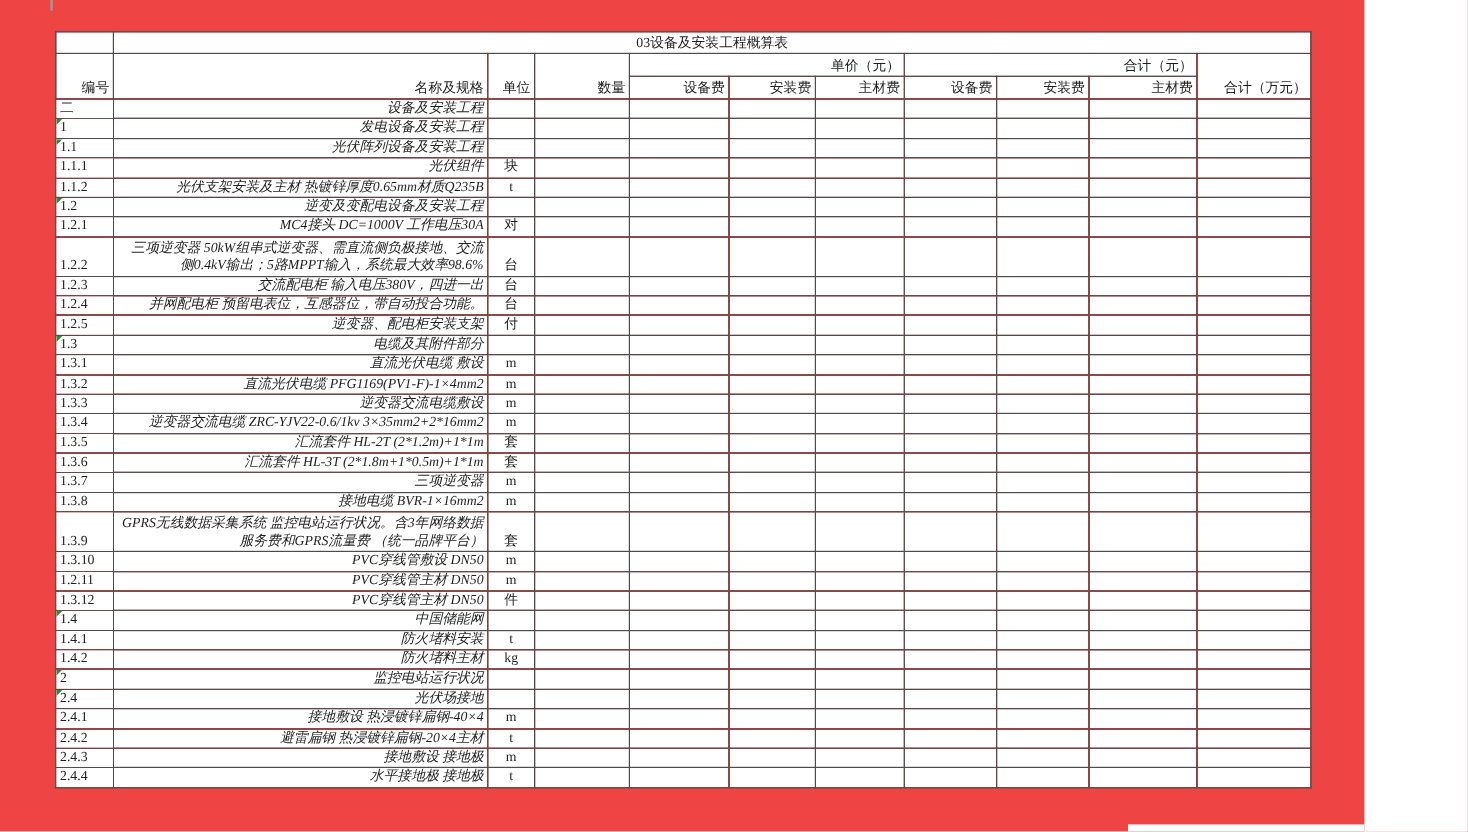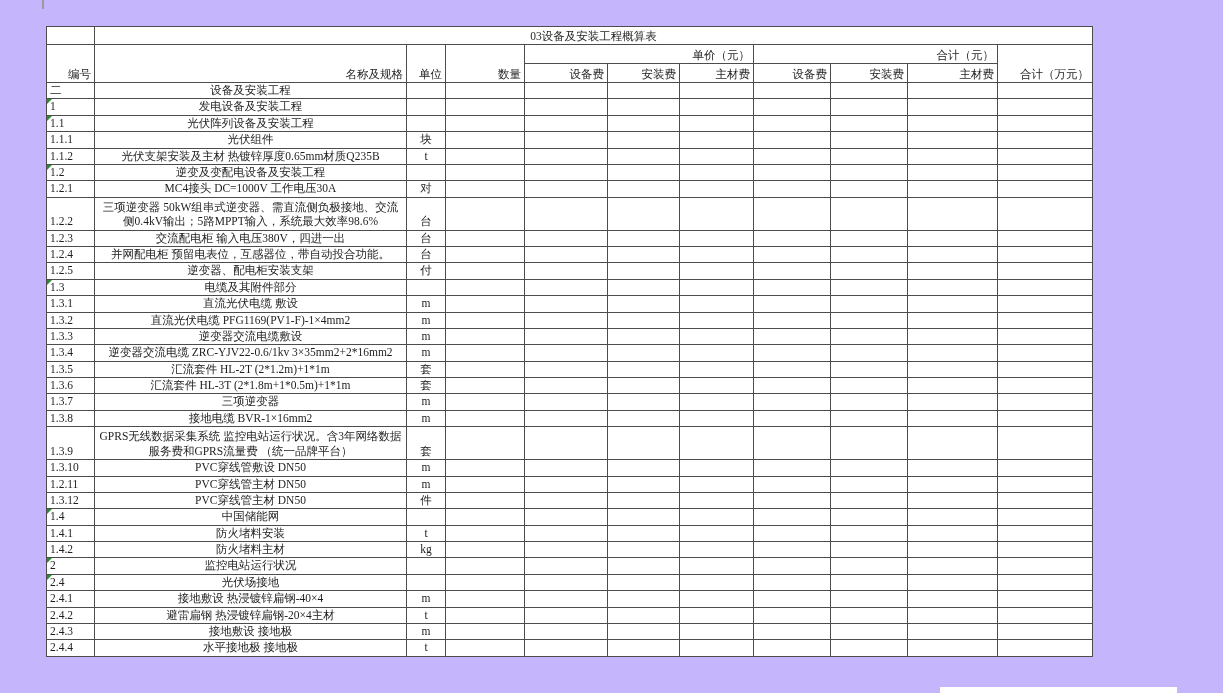--- a/index.html
+++ b/index.html
@@ -1,19 +1,19 @@
 <!DOCTYPE html>
 <html><head>
 <meta charset="utf-8">
 <style>
   html,body{margin:0;padding:0;background:#fff;}
   .page{
     position:relative;
-    width:1223px;height:693px;
-    background:#c4b5fd;
+    width:1137px;height:693px;
+    background:#ef4444;
     font-family:"Liberation Serif","DejaVu Serif",serif;
     color:#1e1e1e;
     overflow:hidden;
   }
   .corner-tick{
     position:absolute;left:42px;top:0;width:2px;height:9px;background:#9a9a9a;
   }
   table.budget{
     position:absolute;left:46px;top:26px;
     width:1046px;
@@ -32,21 +32,21 @@
   td.title-cell{
     text-align:center;font-weight:bold;font-size:13px;vertical-align:middle;
     padding:1px 0;
   }
   thead th{
     text-align:right;vertical-align:middle;height:17px;font-size:11.5px;
   }
   tbody tr{height:16px;}
   tbody tr.tall{height:33px;}
   td.c-id{position:relative;text-align:left;padding-left:2px;white-space:nowrap;}
-  td.c-name{text-align:center;white-space:normal;word-wrap:break-word;}
+  td.c-name{text-align:right;white-space:normal;word-wrap:break-word;font-style:italic;}
   td.c-unit{text-align:center;}
   td.c-num{text-align:right;}
   .mark{
     position:absolute;top:0;left:0;width:0;height:0;
     border-top:5px solid #2d8a39;border-right:5px solid transparent;
   }
   .logo{
     position:absolute;left:940px;top:647px;width:237px;height:46px;
     background:#ffffff;
     display:flex;align-items:center;

